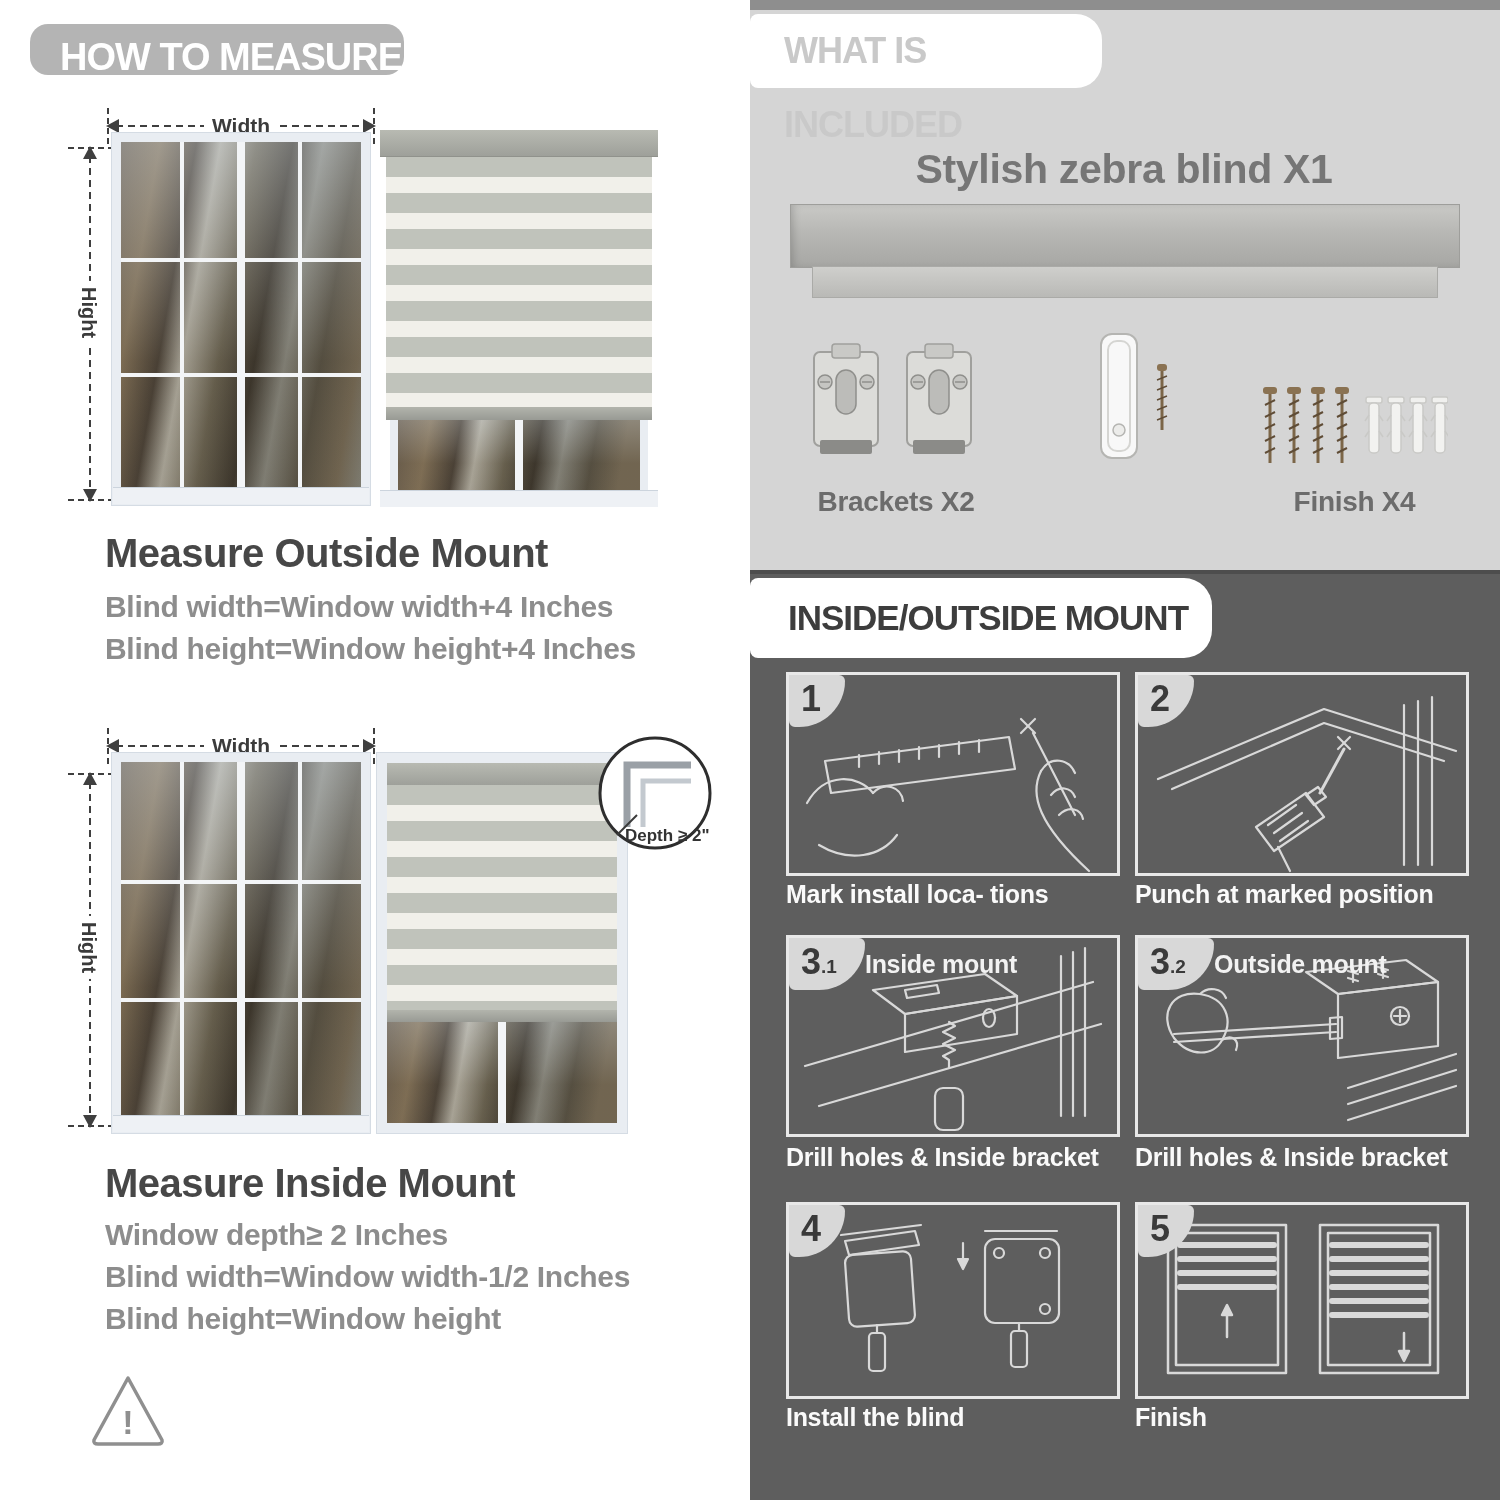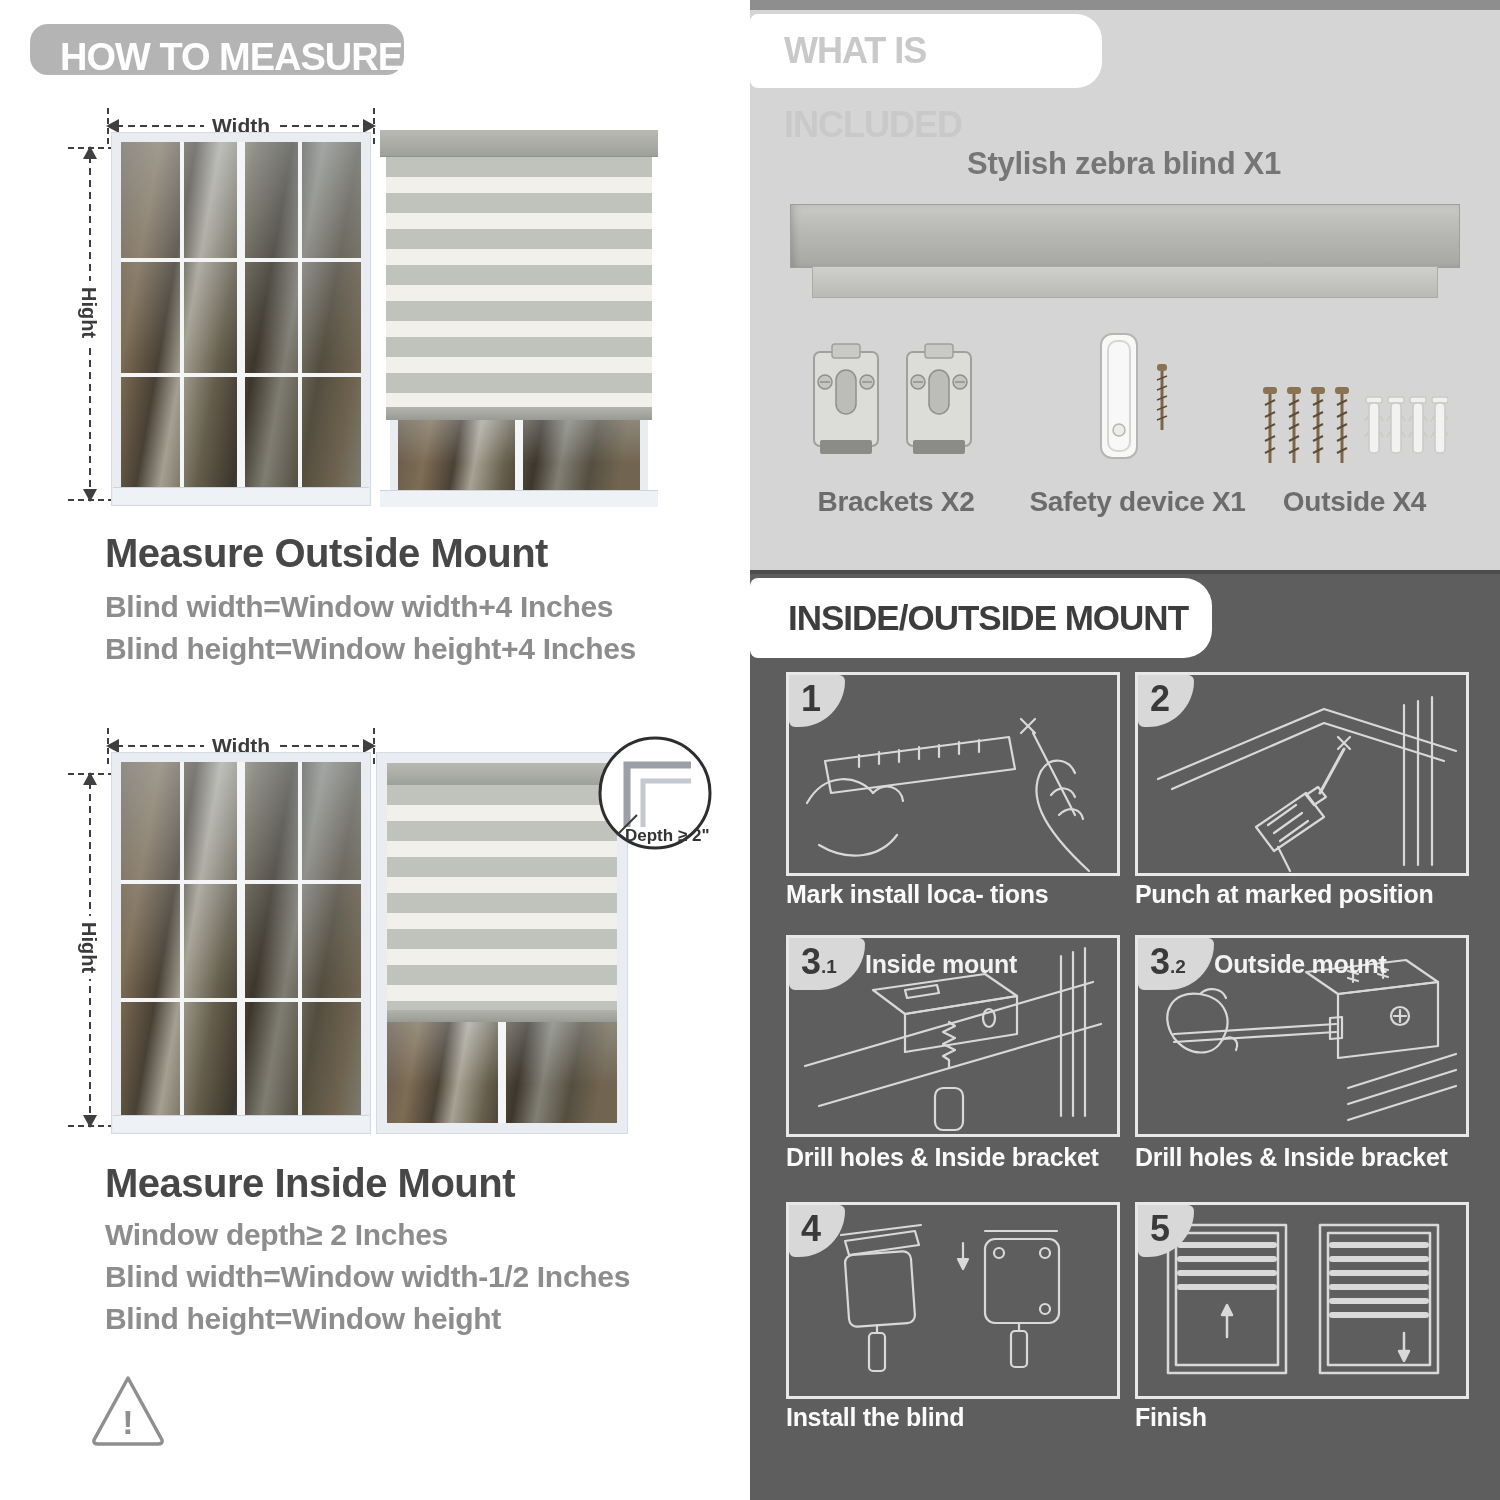--- a/index.html
+++ b/index.html
@@ -37,21 +37,21 @@
   .vlabel{position:absolute;font-size:20px;font-weight:700;color:#3b3b3b;background:#ffffff;
           padding:1px 6px;transform:rotate(90deg);}
 
   
   .rpanel-light{background:#d5d5d5;}
   .rpanel-dark{background:#5e5e5e;border-top:4px solid #4d4d4d;}
   .rheader1{background:#ffffff;border-radius:8px 26px 26px 8px;color:#c9c9c9;font-weight:700;
             font-size:36px;letter-spacing:-1px;line-height:74px;padding-left:34px;}
   .rheader2{background:#ffffff;border-radius:8px 28px 28px 8px;color:#3d3d3d;font-weight:700;
             font-size:35px;letter-spacing:-1px;line-height:80px;padding-left:38px;}
-  .product{font-size:31px;font-weight:700;color:#767676;text-align:center;letter-spacing:-0.3px;}
+  .product{font-size:41px;font-weight:700;color:#767676;text-align:center;letter-spacing:-0.3px;}
   .cassettebar{background:linear-gradient(to bottom,#c9c9c6 0%,#b7b7b4 45%,#a7a7a4 100%);
                border:1px solid #9e9e9b;box-shadow:inset 5px 0 8px -3px rgba(0,0,0,.18);}
   .underrail{background:linear-gradient(to bottom,#cfcfcc,#b9b9b6);border:1px solid #aaaaa7;}
   .itemlabel{font-size:28px;font-weight:700;color:#6c6c6c;text-align:center;letter-spacing:-0.3px;}
 
   .step{border:3px solid #e8e8e8;}
   .badge{position:absolute;left:0;top:0;width:56px;height:52px;background:#d8d8d8;
          border-radius:0 6px 46px 6px;color:#3a3a3a;display:flex;align-items:flex-start;
          justify-content:flex-start;padding:2px 0 0 12px;box-sizing:border-box;}
   .badge.wide{width:76px;}
@@ -226,22 +226,21 @@
       <line x1="121" y1="30" x2="125" y2="36" stroke="#c9c9c6" stroke-width="1.5"></line>
       <line x1="111" y1="46" x2="107" y2="52" stroke="#c9c9c6" stroke-width="1.5"></line>
       <line x1="121" y1="46" x2="125" y2="52" stroke="#c9c9c6" stroke-width="1.5"></line>
     </g>
     <use href="#anc" x="22"></use>
     <use href="#anc" x="44"></use>
     <use href="#anc" x="66"></use>
   </svg>
 
   <div class="abs itemlabel" style="left:806px;top:486px;width:180px;">Brackets X2</div>
-  <div class="abs itemlabel" style="left:995px;top:486px;width:285px;">Safety device X1</div>
-  <div class="abs itemlabel" style="left:1262px;top:486px;width:185px;">Outside X4</div>
+  <div class="abs itemlabel" style="left:1262px;top:486px;width:185px;">Finish X4</div>
 
   <div class="abs rpanel-dark" style="left:750px;top:570px;width:750px;height:930px;box-sizing:border-box;"></div>
 
   <div class="abs rheader2" style="left:750px;top:578px;width:424px;height:80px;">INSIDE/OUTSIDE MOUNT</div>
 
   <div class="abs step" style="left:786px;top:672px;width:328px;height:198px;">
     <svg class="art" viewBox="0 0 328 198" preserveAspectRatio="none">
       <g fill="none" stroke="#d9d9d9" stroke-width="2.2" stroke-linecap="round" stroke-linejoin="round">
         <polygon points="36,86 220,62 226,94 42,118"></polygon>
         <line x1="70" y1="80" x2="70" y2="92"></line>

